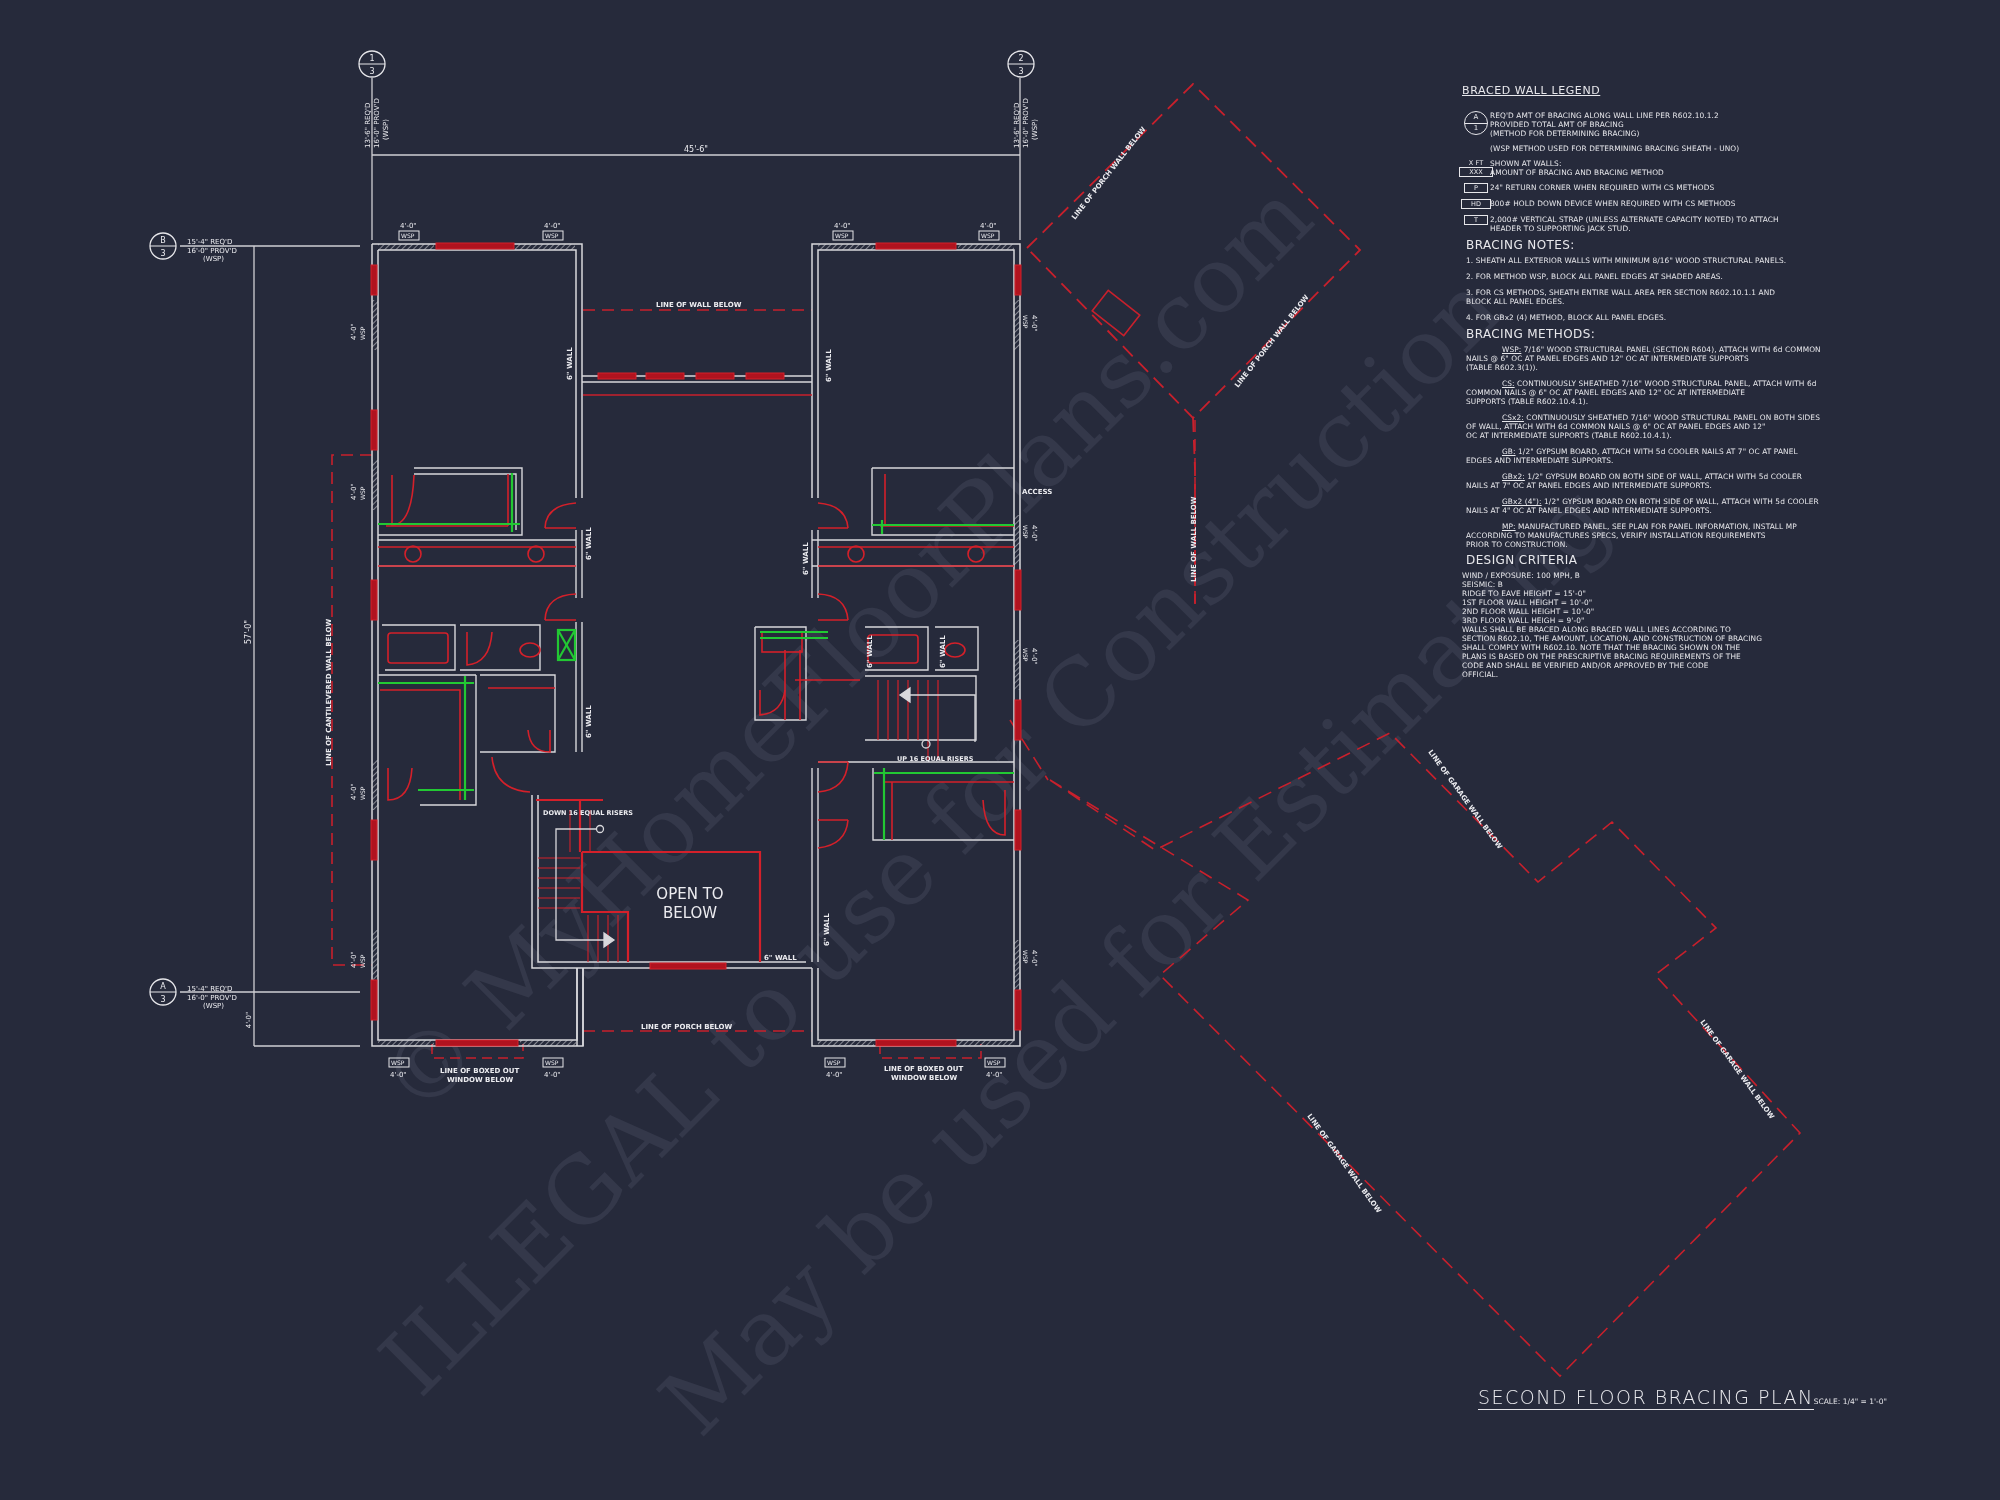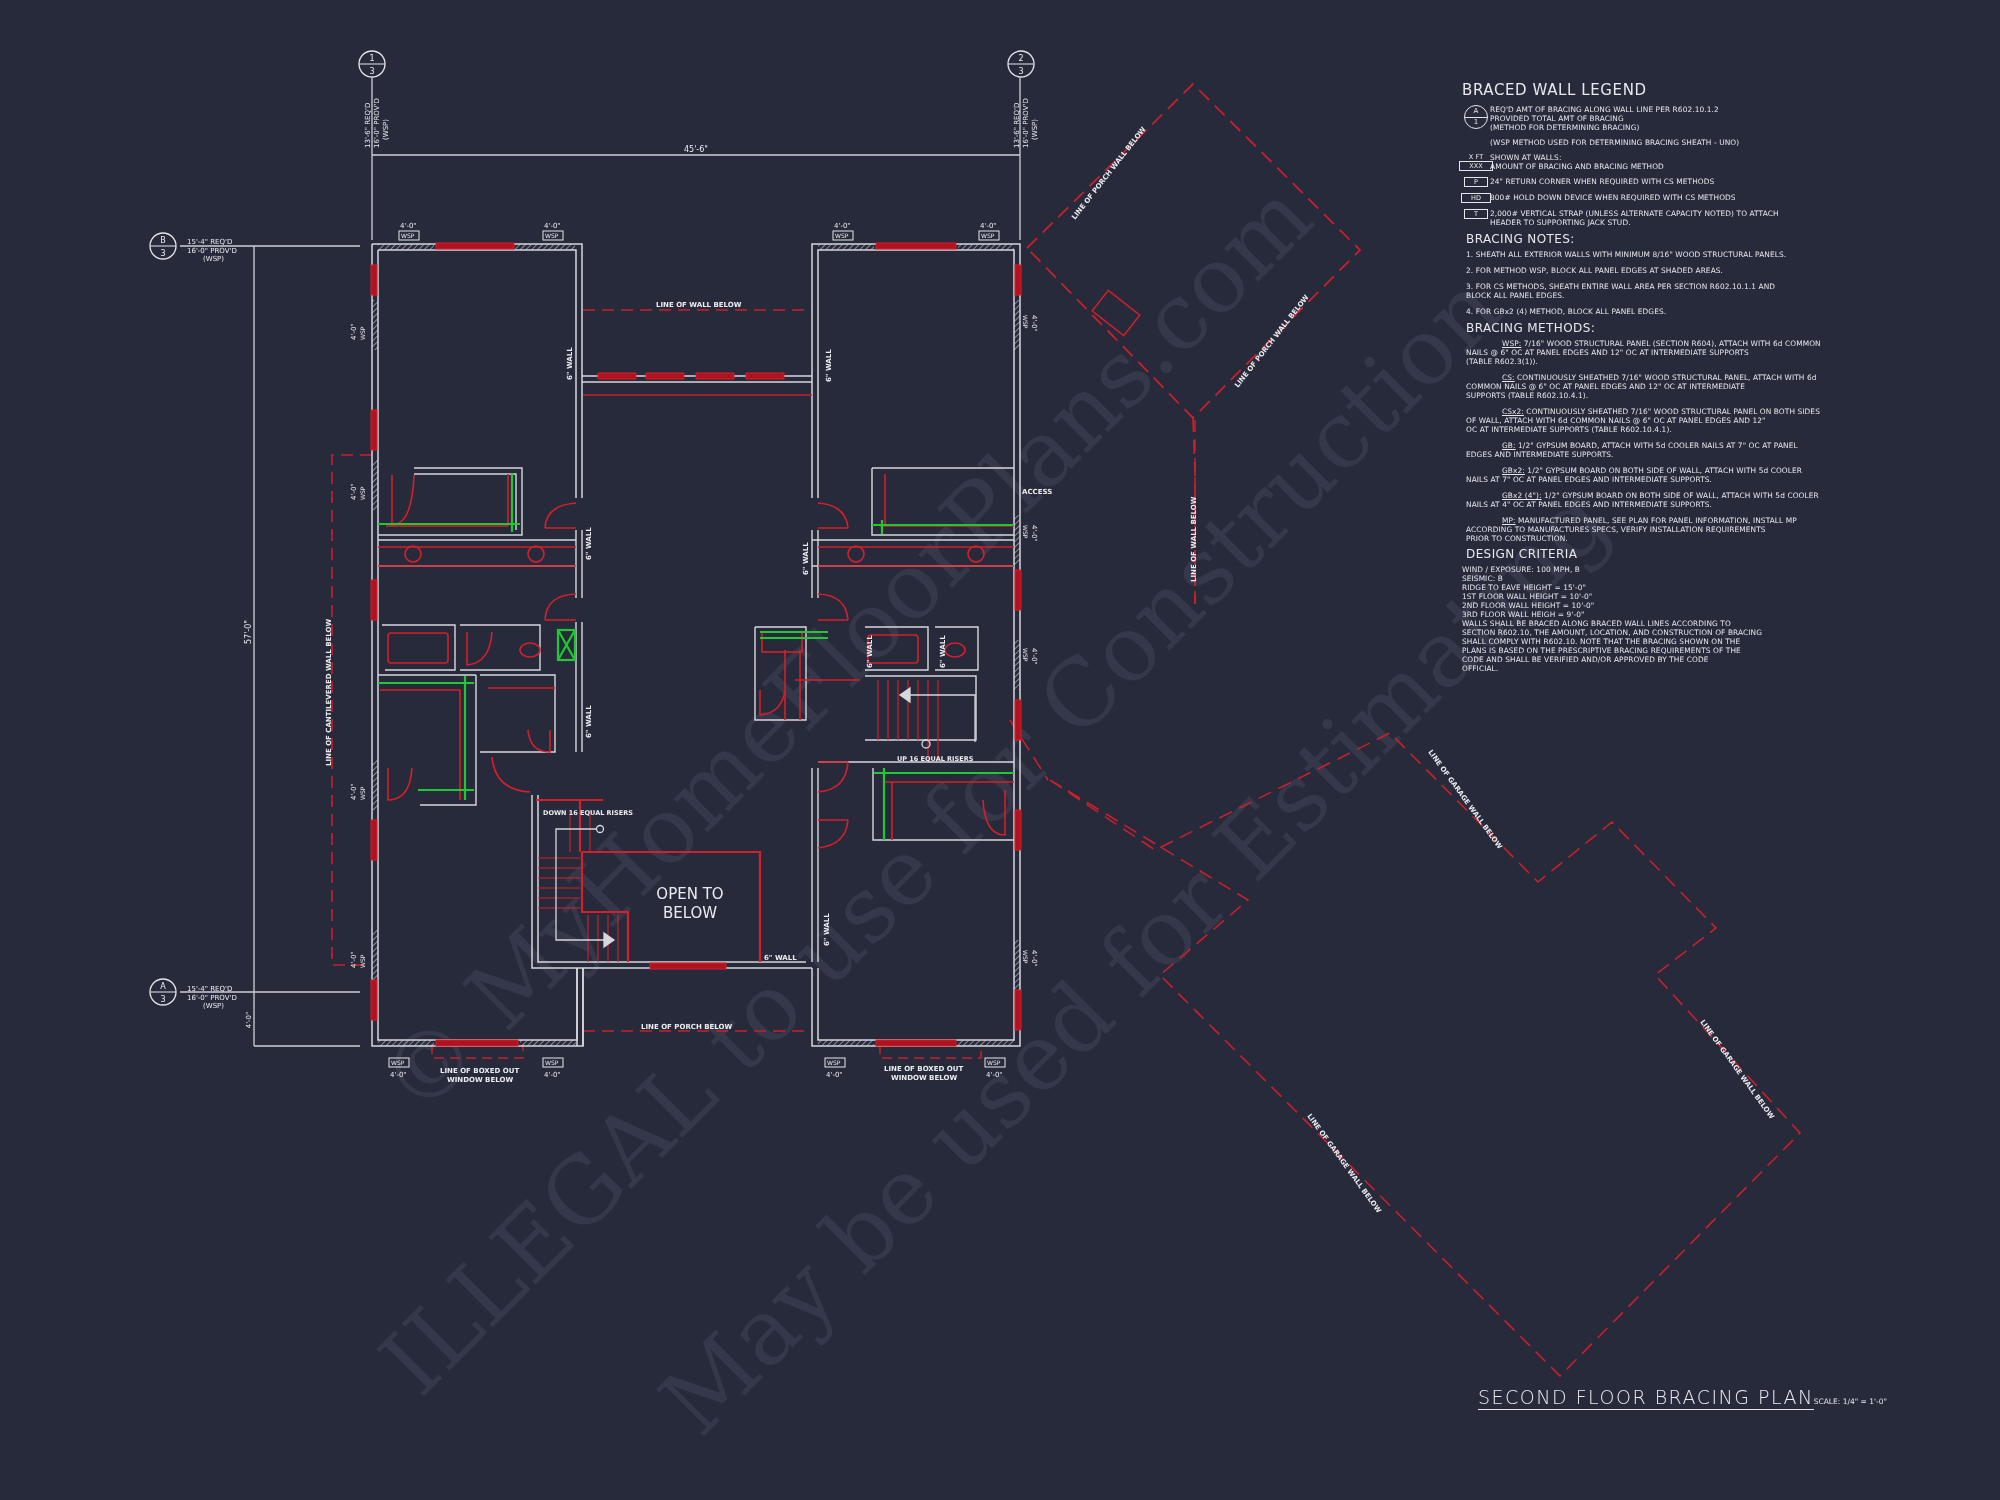--- a/index.html
+++ b/index.html
@@ -1,19 +1,19 @@
 <!DOCTYPE html>
 <html><head>
 <meta charset="utf-8">
 <style>
   html,body{margin:0;padding:0;}
   body{width:2000px;height:1500px;background:#262a3b;overflow:hidden;position:relative;font-family:"Liberation Sans",sans-serif;color:#e6e6ea;}
   #canvas{position:absolute;left:0;top:0;width:2000px;height:1500px;}
   .notes{position:absolute;left:1462px;top:84px;width:360px;font-family:"DejaVu Sans",sans-serif;font-size:7.4px;line-height:9px;color:#e8e8ec;letter-spacing:0.1px;}
-  .notes .hdr{font-size:15px;letter-spacing:0.6px;margin:2px 0 10px 0;}
+  .notes .hdr{font-size:11px;text-decoration:underline;letter-spacing:0.6px;margin:2px 0 16px 0;}
   .notes .sub{font-size:12px;margin:8px 0 6px 4px;letter-spacing:0.4px;}
   .notes .row{display:flex;align-items:flex-start;margin-bottom:6px;}
   .notes .sym{width:28px;flex:0 0 28px;display:flex;justify-content:center;}
   .notes .txt{flex:1;white-space:pre-line;}
   .notes .para{margin:0 0 7px 4px;white-space:pre-line;}
   .notes .para .tag{text-decoration:underline;padding-left:36px;}
   .circ{width:22px;height:22px;border:1.2px solid #e6e6ea;border-radius:50%;position:relative;font-size:7px;}
   .circ:after{content:"";position:absolute;left:0;right:0;top:50%;border-top:1px solid #e6e6ea;}
   .circ .t{position:absolute;top:1px;left:0;right:0;text-align:center;}
   .circ .b{position:absolute;bottom:1px;left:0;right:0;text-align:center;}

